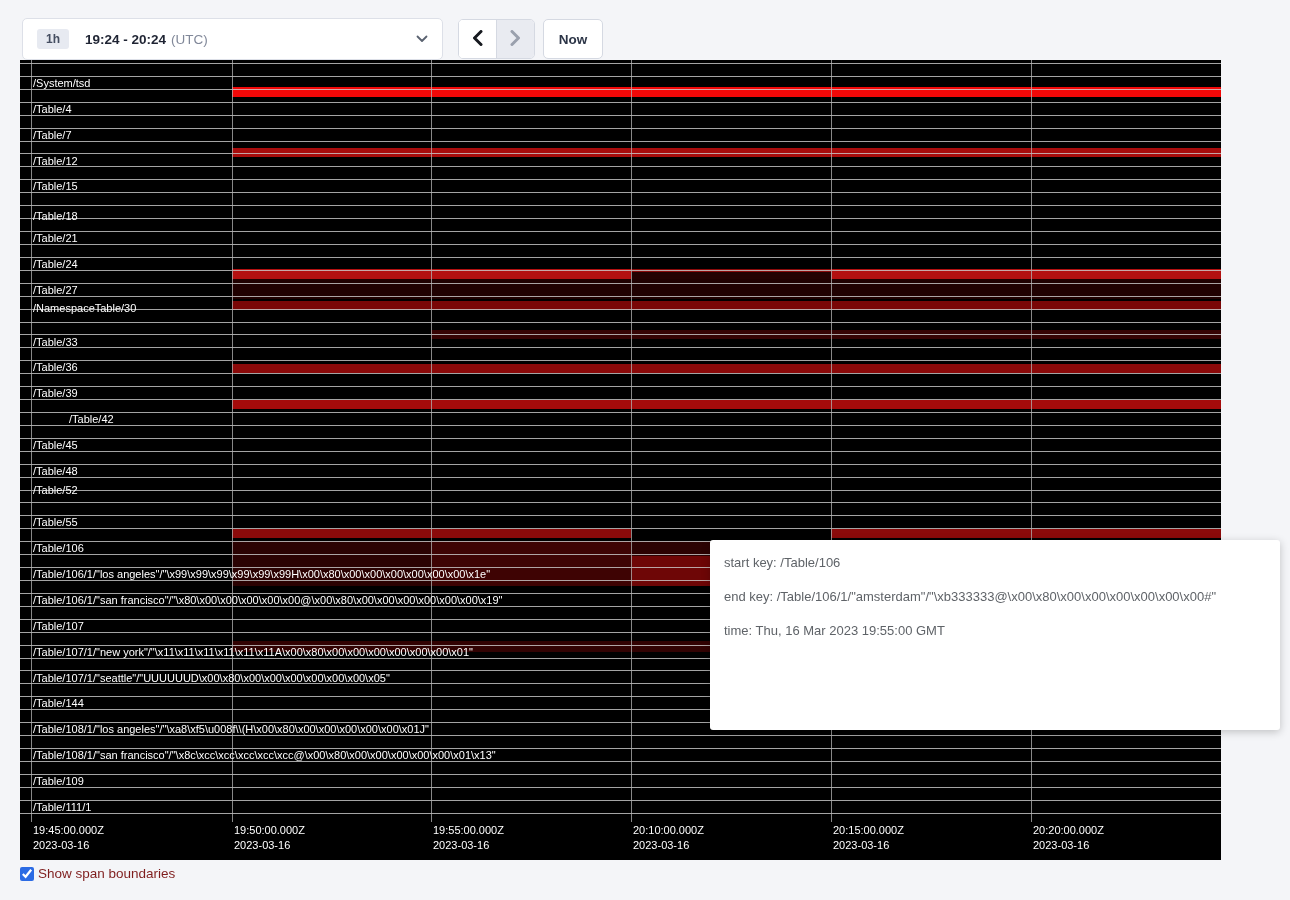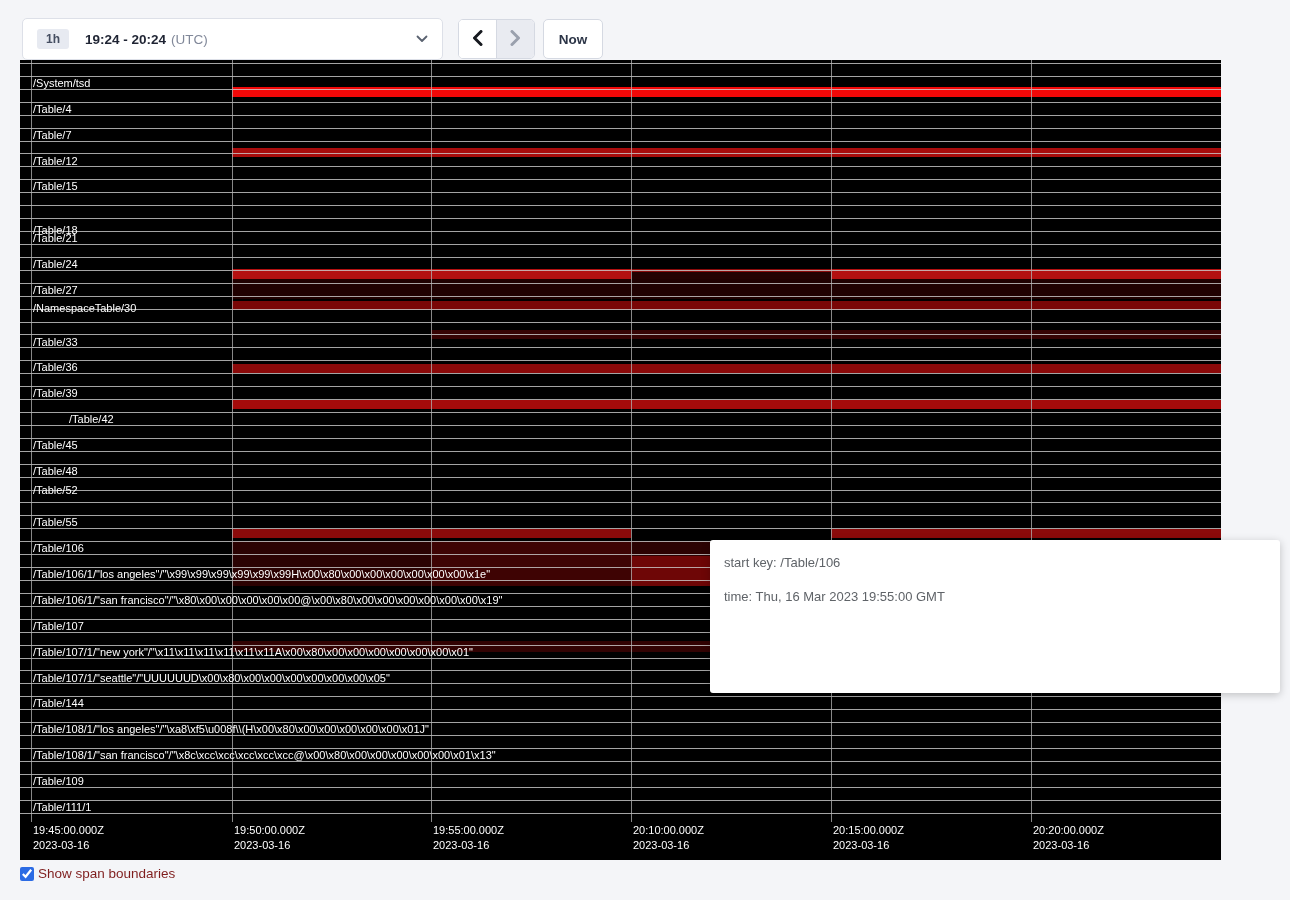--- a/index.html
+++ b/index.html
@@ -48,21 +48,21 @@
   .hline{position:absolute;left:0;width:100%;height:1px;background:rgba(205,205,205,0.8);}
   .vline{position:absolute;top:0;width:1px;background:rgba(180,180,180,0.75);}
   .band{position:absolute;}
   .row-label{
     position:absolute;left:13px;color:#fff;font-size:11px;line-height:13px;
     white-space:nowrap;pointer-events:none;
   }
   .x-tick{position:absolute;color:#fff;font-size:11px;line-height:15px;white-space:nowrap;}
   
   .kv-tooltip{
-    position:absolute;left:710px;top:540px;width:570px;height:153px;
+    position:absolute;left:710px;top:540px;width:570px;height:190px;
     background:#fff;border-radius:3px;box-sizing:border-box;
     box-shadow:0 2px 8px rgba(0,0,0,0.22);
     padding:13px 14px;z-index:5;
   }
   .kv-tooltip .tip-line{
     font-size:13px;color:#5f6368;line-height:20px;margin-bottom:14px;
     white-space:nowrap;overflow:hidden;
   }
   
   .footer-row{
@@ -187,21 +187,21 @@
     <div class="vline" style="left: 212px; height: 762px;"></div>
     <div class="vline" style="left: 411px; height: 762px;"></div>
     <div class="vline" style="left: 611px; height: 762px;"></div>
     <div class="vline" style="left: 811px; height: 762px;"></div>
     <div class="vline" style="left: 1011px; height: 762px;"></div>
     <div class="row-label" style="top: 17px;">/System/tsd</div>
     <div class="row-label" style="top: 43px;">/Table/4</div>
     <div class="row-label" style="top: 69px;">/Table/7</div>
     <div class="row-label" style="top: 95px;">/Table/12</div>
     <div class="row-label" style="top: 120px; text-align: right;">/Table/15</div>
-    <div class="row-label" style="top: 164px; text-align: center;">/Table/18</div>
+    <div class="row-label" style="top: 150px; text-align: center;">/Table/18</div>
     <div class="row-label" style="top: 172px;">/Table/21</div>
     <div class="row-label" style="top: 198px;">/Table/24</div>
     <div class="row-label" style="top: 224px;">/Table/27</div>
     <div class="row-label" style="top: 242px;">/NamespaceTable/30</div>
     <div class="row-label" style="top: 276px;">/Table/33</div>
     <div class="row-label" style="top: 301px;">/Table/36</div>
     <div class="row-label" style="top: 327px;">/Table/39</div>
     <div class="row-label" style="top: 353px; padding-left: 36px;">/Table/42</div>
     <div class="row-label" style="top: 379px;">/Table/45</div>
     <div class="row-label" style="top: 405px;">/Table/48</div>
@@ -239,19 +239,20 @@
       <div>2023-03-16</div>
     </div>
     <div class="x-tick" style="left: 1013px; top: 763px;">
       <div>20:20:00.000Z</div>
       <div>2023-03-16</div>
     </div>
   </div>
 
 <div class="kv-tooltip">
   <div class="tip-line">start key: /Table/106</div>
+  <div class="tip-line">end key: /Table/106/1/"amsterdam"/"\xb333333@\x00\x80\x00\x00\x00\x00\x00\x00#"</div>
   <div class="tip-line">time: Thu, 16 Mar 2023 19:55:00 GMT</div>
 </div>
 
 <div class="footer-row">
   <input type="checkbox" id="span-cb" checked="" style="">
   <label for="span-cb">Show span boundaries</label>
 </div>
 
 </body></html>

